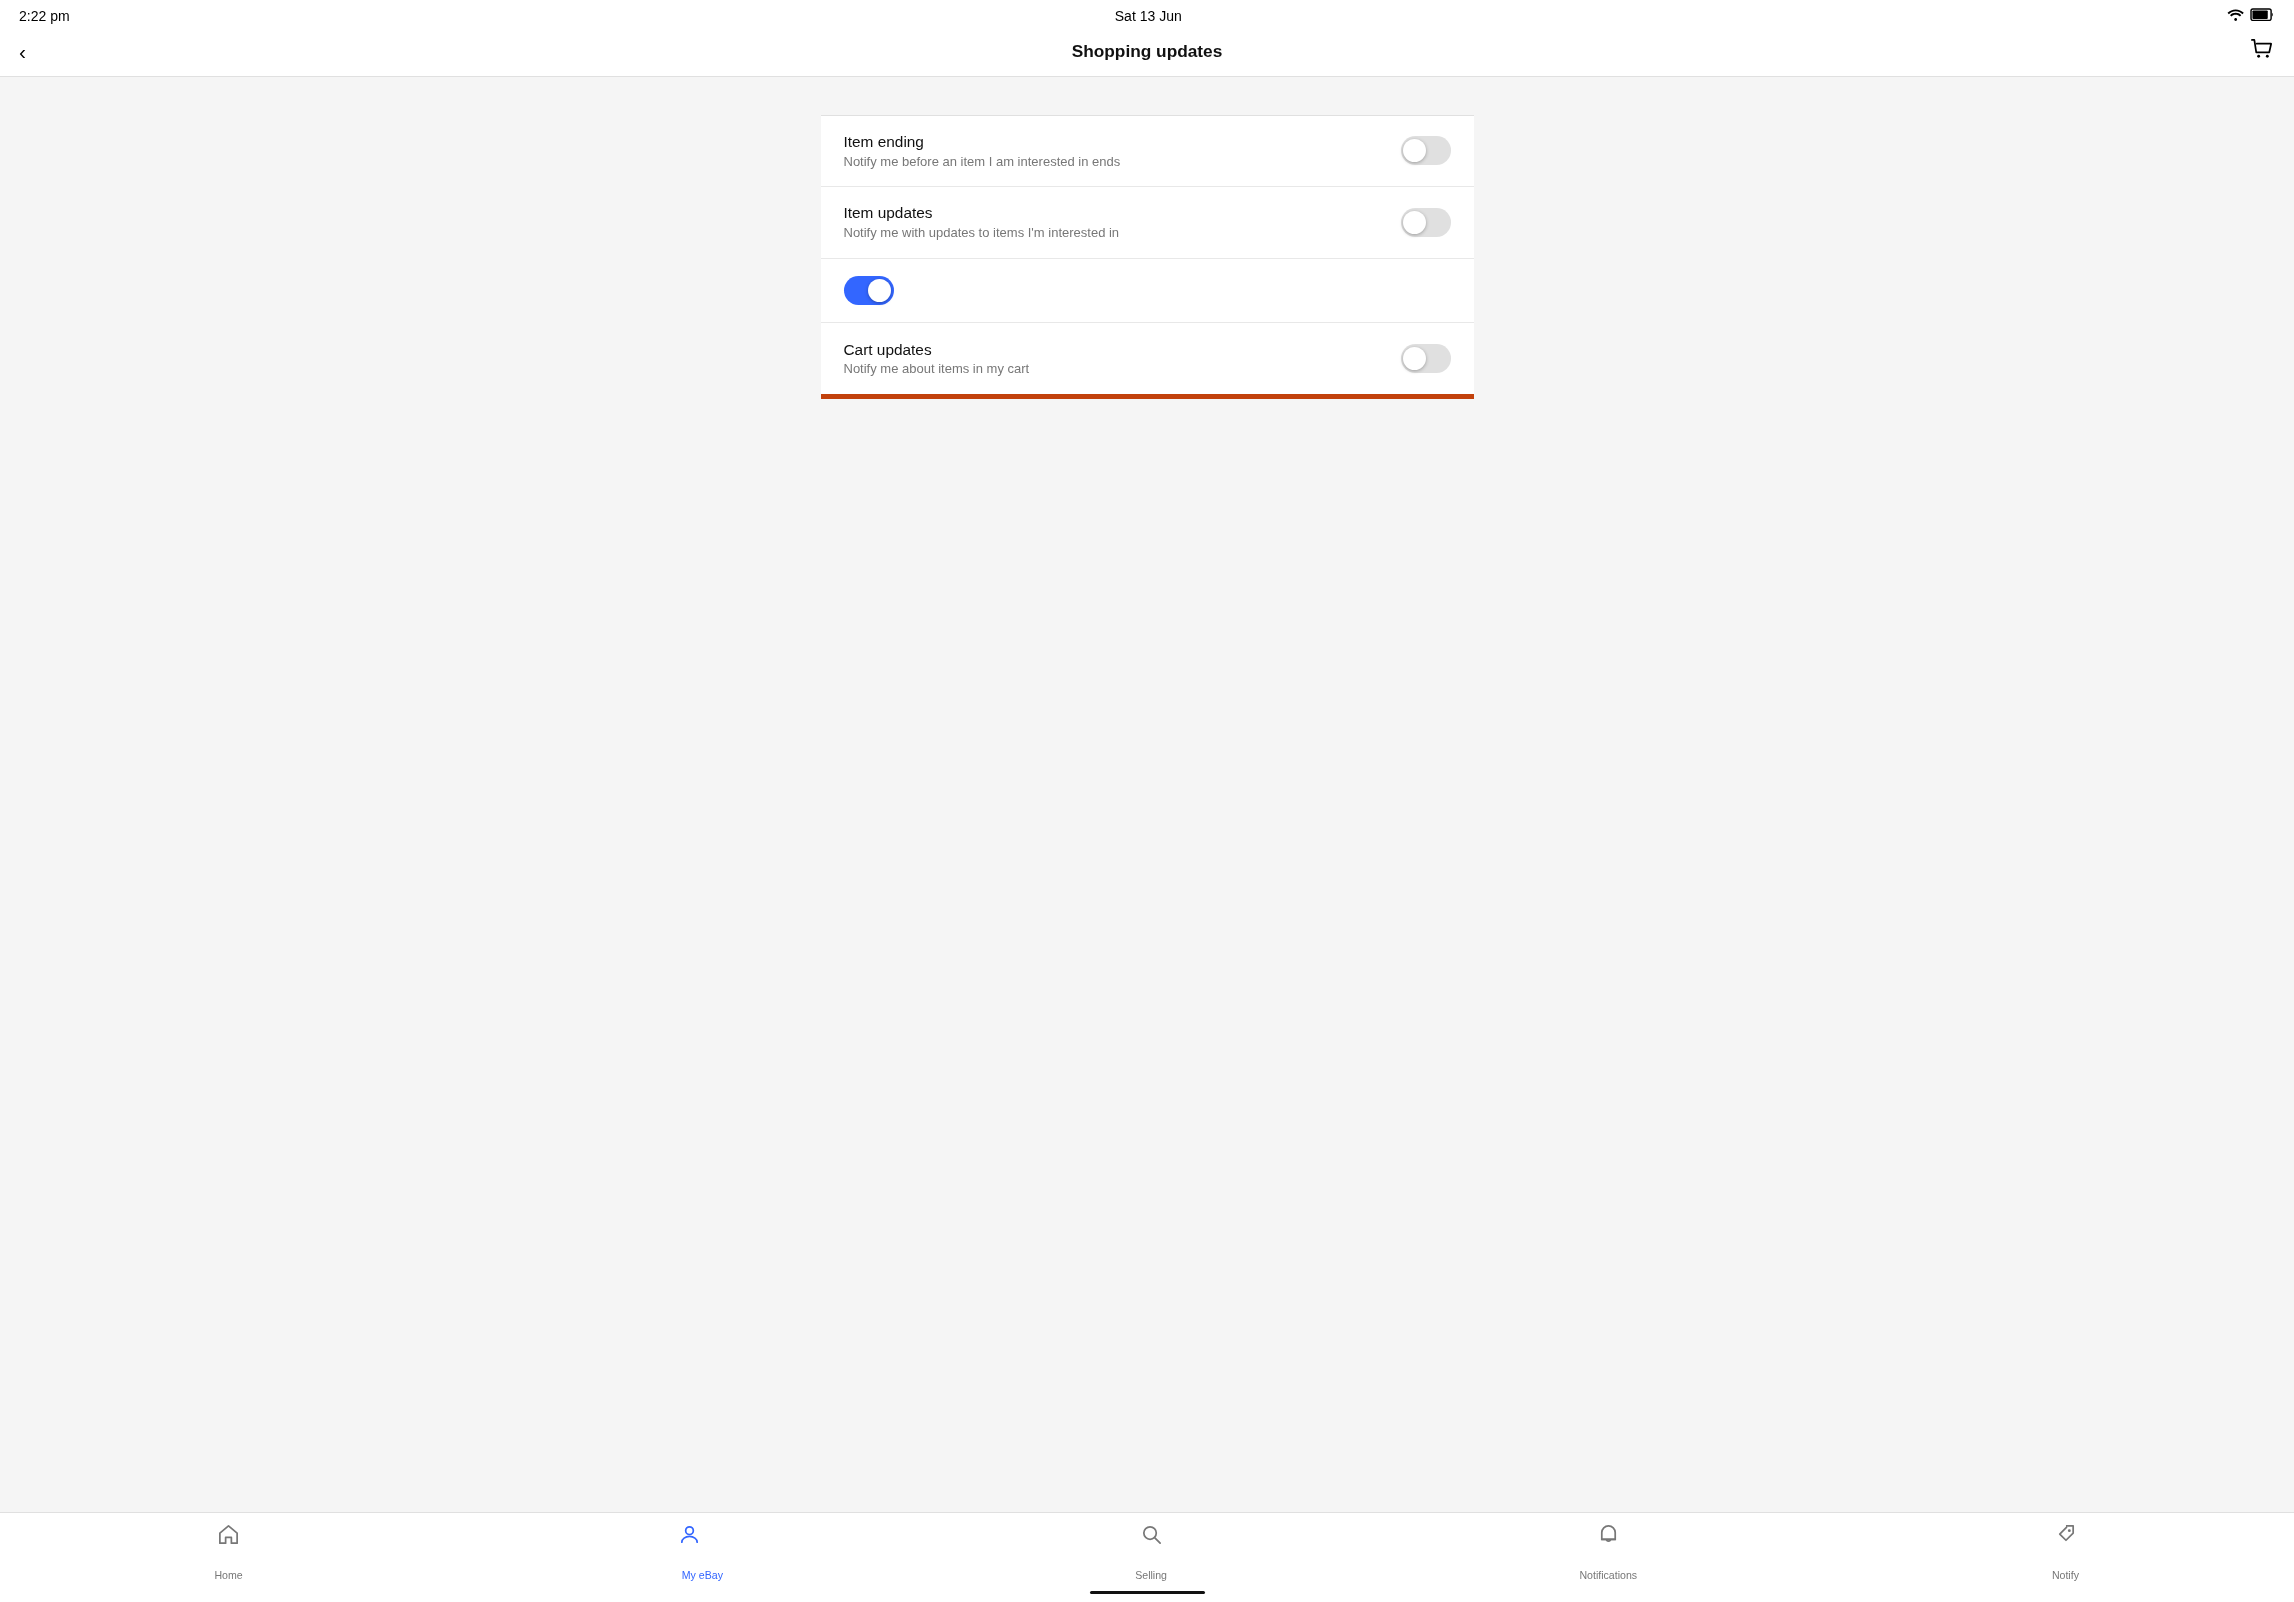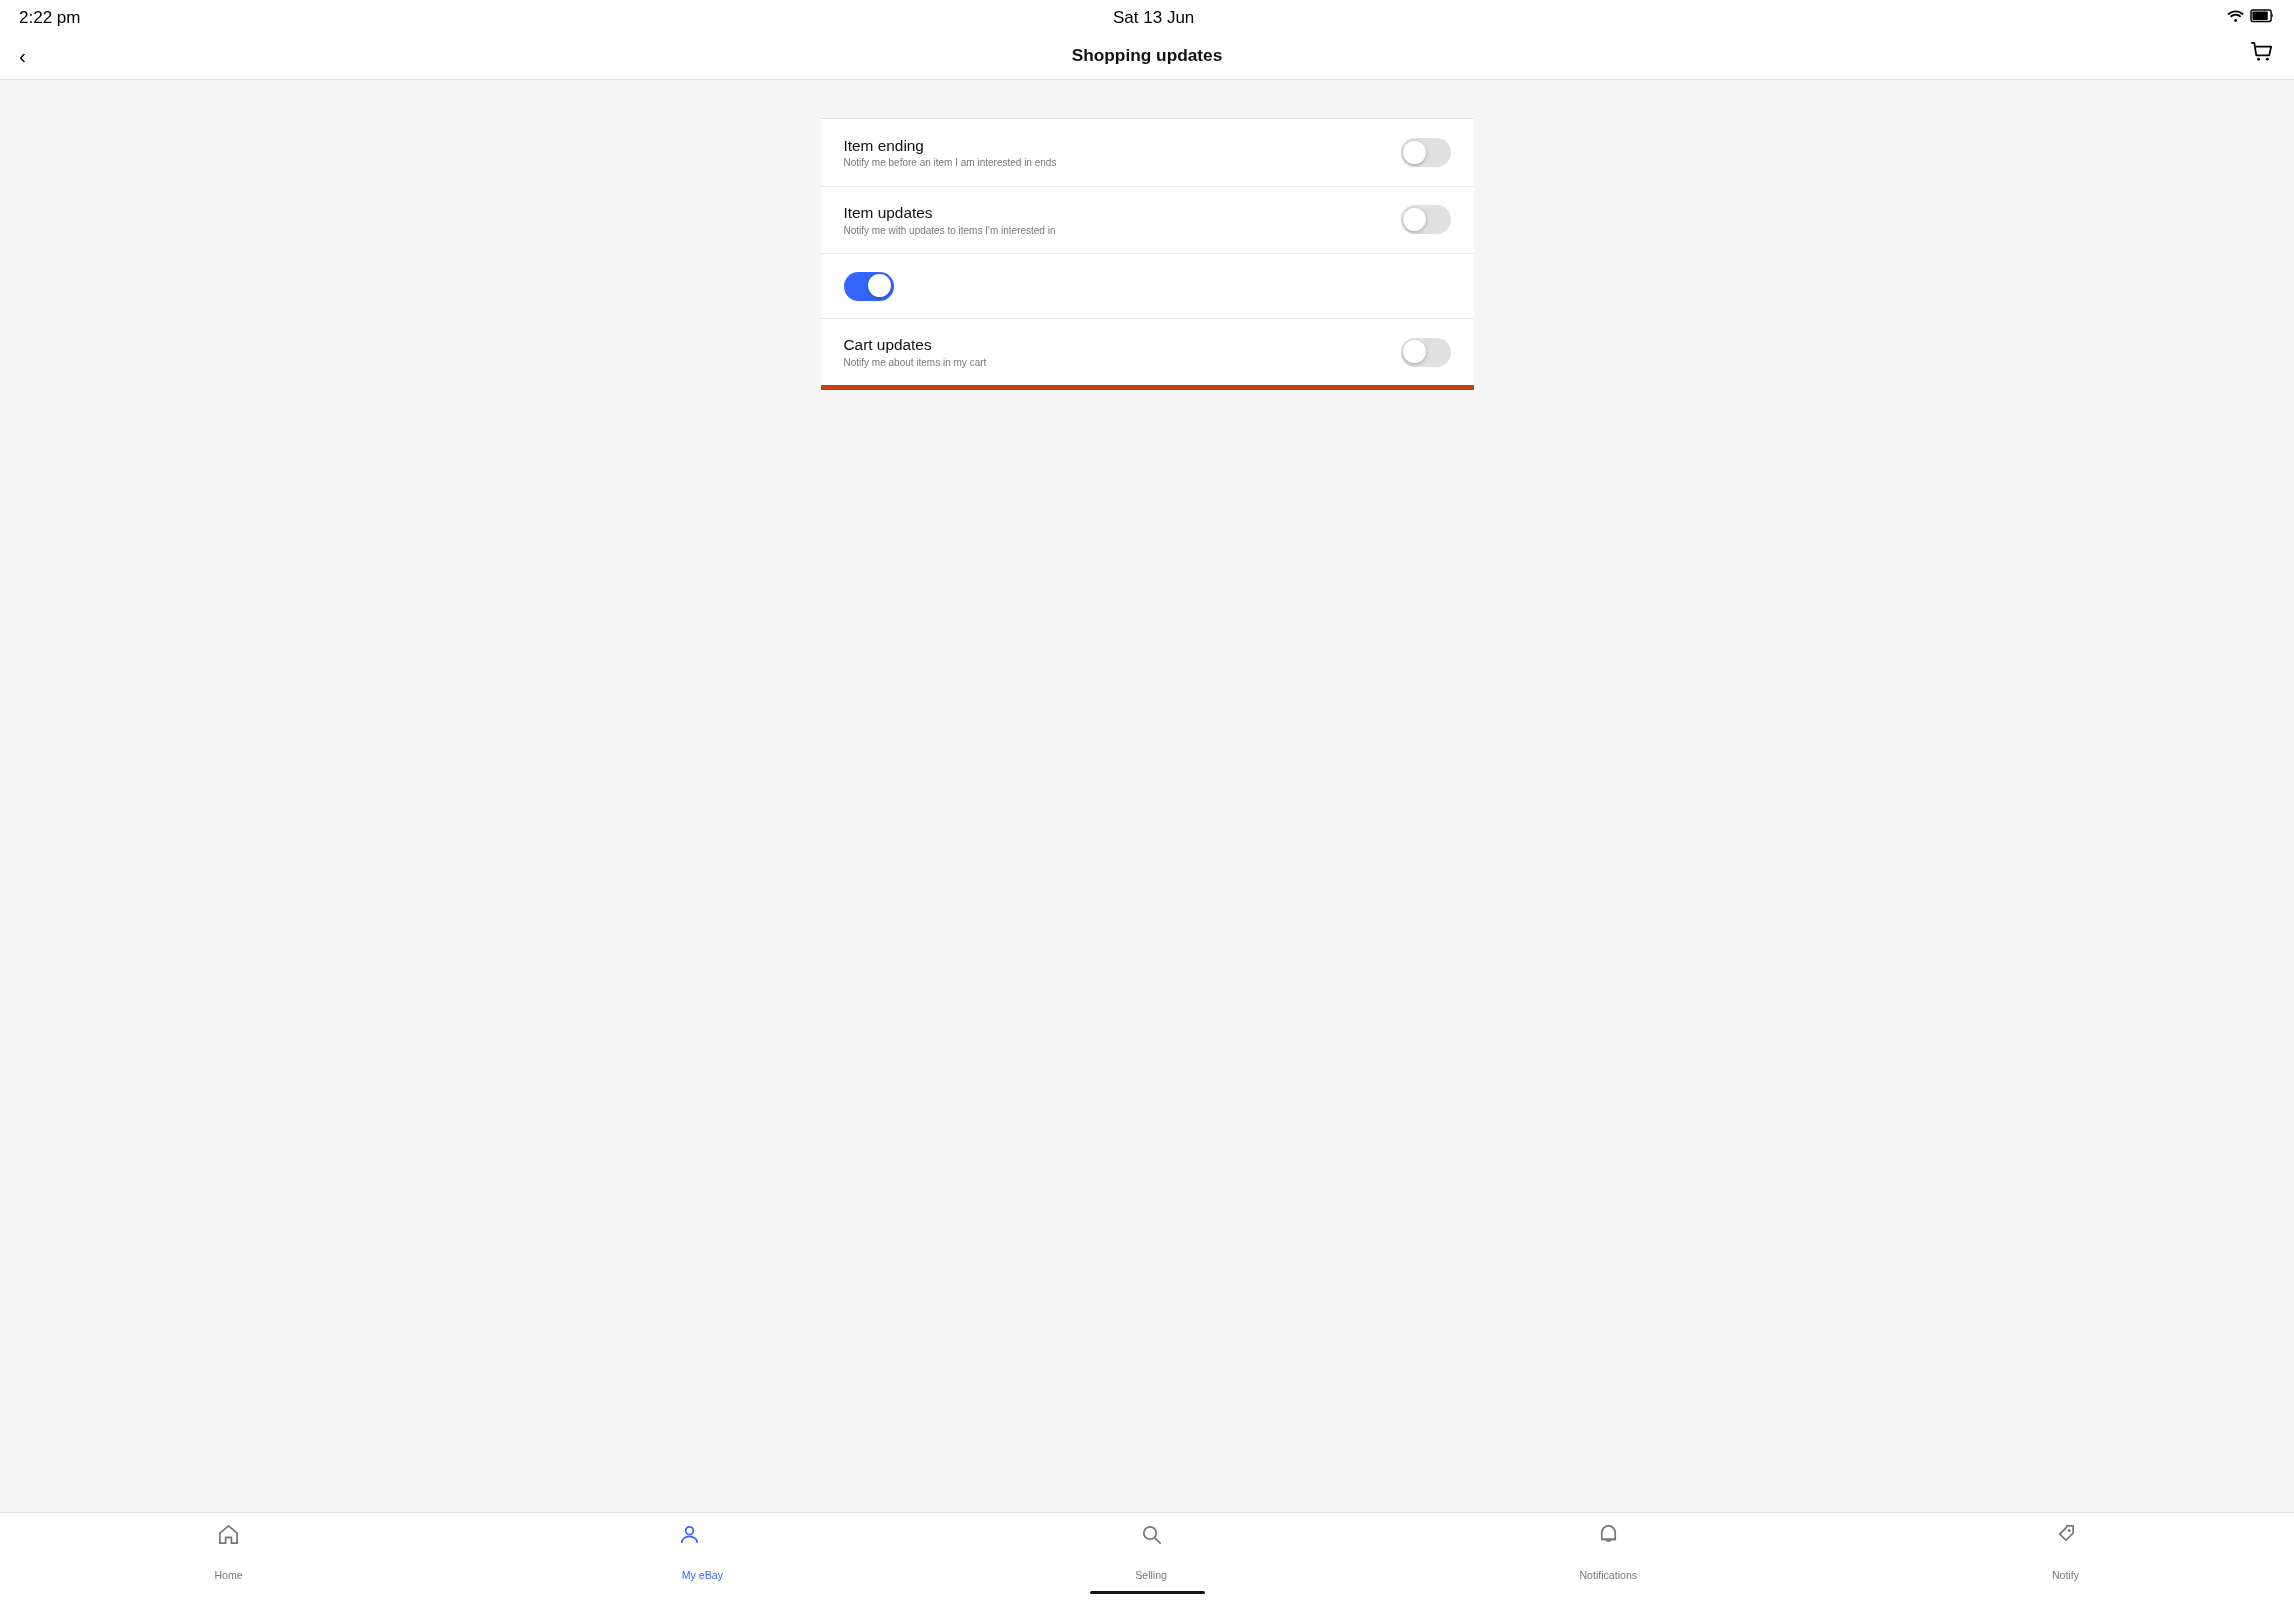--- a/index.html
+++ b/index.html
@@ -13,21 +13,21 @@
       flex-direction: column;
     }
 
     
     .status-bar {
       background: #fff;
       display: flex;
       justify-content: space-between;
       align-items: center;
       padding: 7.7px 19px 3.8px;
-      font-size: 17px;
+      font-size: 14px;
       font-weight: 500;
       color: #000;
     }
     .status-right {
       display: flex;
       align-items: center;
       gap: 5.8px;
     }
     .wifi-icon, .battery-icon {
       font-size: 13.4px;
@@ -99,21 +99,21 @@
       flex: 1;
       margin-right: 19px;
     }
     .settings-title {
       font-size: 15.4px;
       font-weight: 500;
       color: #111;
       margin-bottom: 2.9px;
     }
     .settings-desc {
-      font-size: 10px;
+      font-size: 13px;
       color: #777;
     }
 
     
     .toggle {
       position: relative;
       width: 50px;
       height: 29px;
       flex-shrink: 0;
       cursor: pointer;

